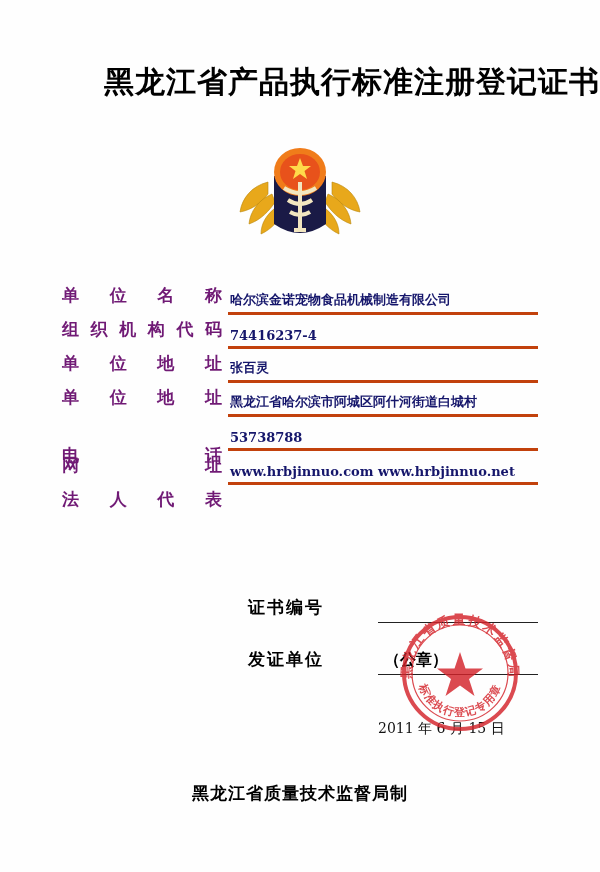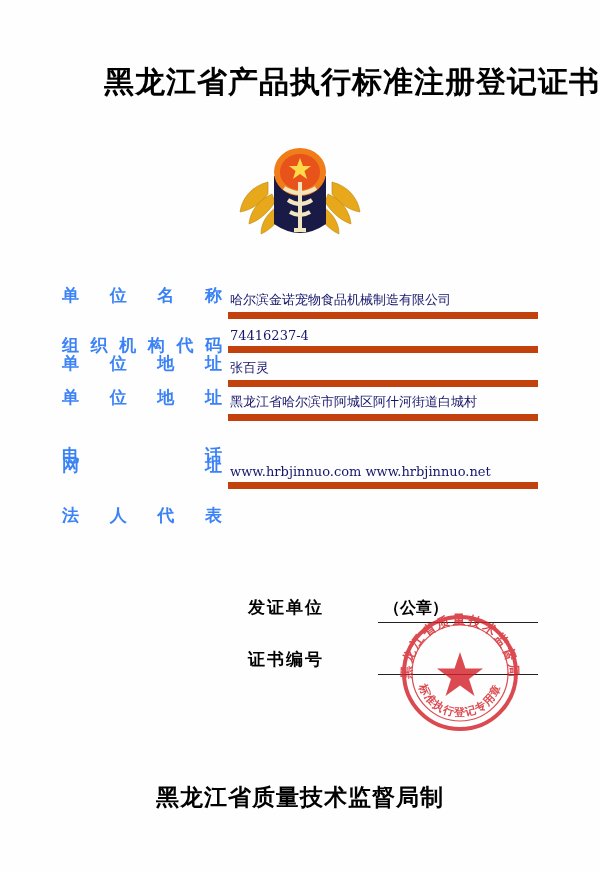--- a/index.html
+++ b/index.html
@@ -58,35 +58,35 @@
     height: 34px;
   }
   .field-label {
     position: absolute;
     left: 0;
     top: 2px;
     width: 160px;
     font-family: "DejaVu Serif", "Liberation Serif", serif;
     font-weight: bold;
     font-size: 17px;
-    color: #3b82f6;
+    color: #701a75;
     display: flex;
     justify-content: space-between;
   }
   .field-label.tight {
     letter-spacing: 0;
-    margin-top: 16px;
   }
   .field-value-wrap {
     position: absolute;
     left: 166px;
     right: 0;
     top: 0;
     height: 30px;
-    border-bottom: 7px solid #c2410c;
+    border-bottom: 3px solid #c2410c;
+    font-weight: bold;
   }
   .field-value {
     position: absolute;
     left: 2px;
     bottom: 3px;
     font-family: "DejaVu Serif", "Liberation Serif", serif;
     font-size: 13px;
     color: #15166b;
     white-space: nowrap;
   }
@@ -161,21 +161,21 @@
 
   
   .footer {
     position: absolute;
     top: 782px;
     left: 0;
     width: 600px;
     text-align: center;
     font-family: "DejaVu Serif", "Liberation Serif", serif;
     font-weight: bold;
-    font-size: 23px;
+    font-size: 17px;
     letter-spacing: 1px;
     color: #000;
   }
 </style>
 </head>
 <body>
 
 <div class="page">
 
   <div class="title">黑龙江省产品执行标准注册登记证书</div>
@@ -242,57 +242,68 @@
       </div>
       <div class="field-value-wrap">
         <span class="field-value">黑龙江省哈尔滨市阿城区阿什河街道白城村</span>
       </div>
     </div>
 
     <div class="field-row">
       <div class="field-label">
         <span style="display: inline-block; width: 100%; text-align-last: justify; text-align: justify; margin-top: 24px;">电话</span>
       </div>
+      <div class="field-value-wrap">
+        <span class="field-value">53738788</span>
+      </div>
     </div>
 
     <div class="field-row">
       <div class="field-label">
         <span style="display: inline-block; width: 100%; text-align-last: justify; text-align: justify;">网址</span>
       </div>
       <div class="field-value-wrap">
         <span class="field-value">www.hrbjinnuo.com  www.hrbjinnuo.net</span>
       </div>
     </div>
 
     <div class="field-row">
       <div class="field-label tight">
         <span style="display: inline-block; width: 100%; text-align-last: justify; text-align: justify;">法人代表</span>
       </div>
     </div>
 
   </div>
 
   <div class="lower">
+
+    <div class="lower-row">
+      <div class="lower-label">证书编号</div>
+      <div class="lower-line">
+        <span class="lower-value"></span>
+      </div>
+    </div>
 
     <div class="lower-row">
       <div class="lower-label">发证单位</div>
       <div class="lower-line">
         <span class="lower-value">（公章）</span>
       </div>
     </div>
 
-    <div class="lower-row">
-      <div class="lower-label">证书编号</div>
-      <div class="lower-line">
-        <span class="lower-value"></span>
-      </div>
-    </div>
-
-  </div>
-
+  </div>
+
+  <div class="date-row">
+    <span class="num">2011</span>
+    <span>年</span>
+    <span class="num">6</span>
+    <span>月</span>
+    <span class="num">15</span>
+    <span>日</span>
+  </div>
 
   <div class="seal">
     <svg viewBox="0 0 138 138" width="138" height="138" xmlns="http://www.w3.org/2000/svg">
       <defs>
         <path id="sealArcTop" d="M 20 69 A 49 49 0 0 1 118 69"></path>
         <path id="sealArcBottom" d="M 26 69 A 43 43 0 0 0 112 69"></path>
       </defs>
       <g opacity="0.82">
         <circle cx="69" cy="69" r="56" fill="none" stroke="#d4232a" stroke-width="4"></circle>
         <circle cx="69" cy="69" r="48" fill="none" stroke="#d4232a" stroke-width="1.2"></circle>

